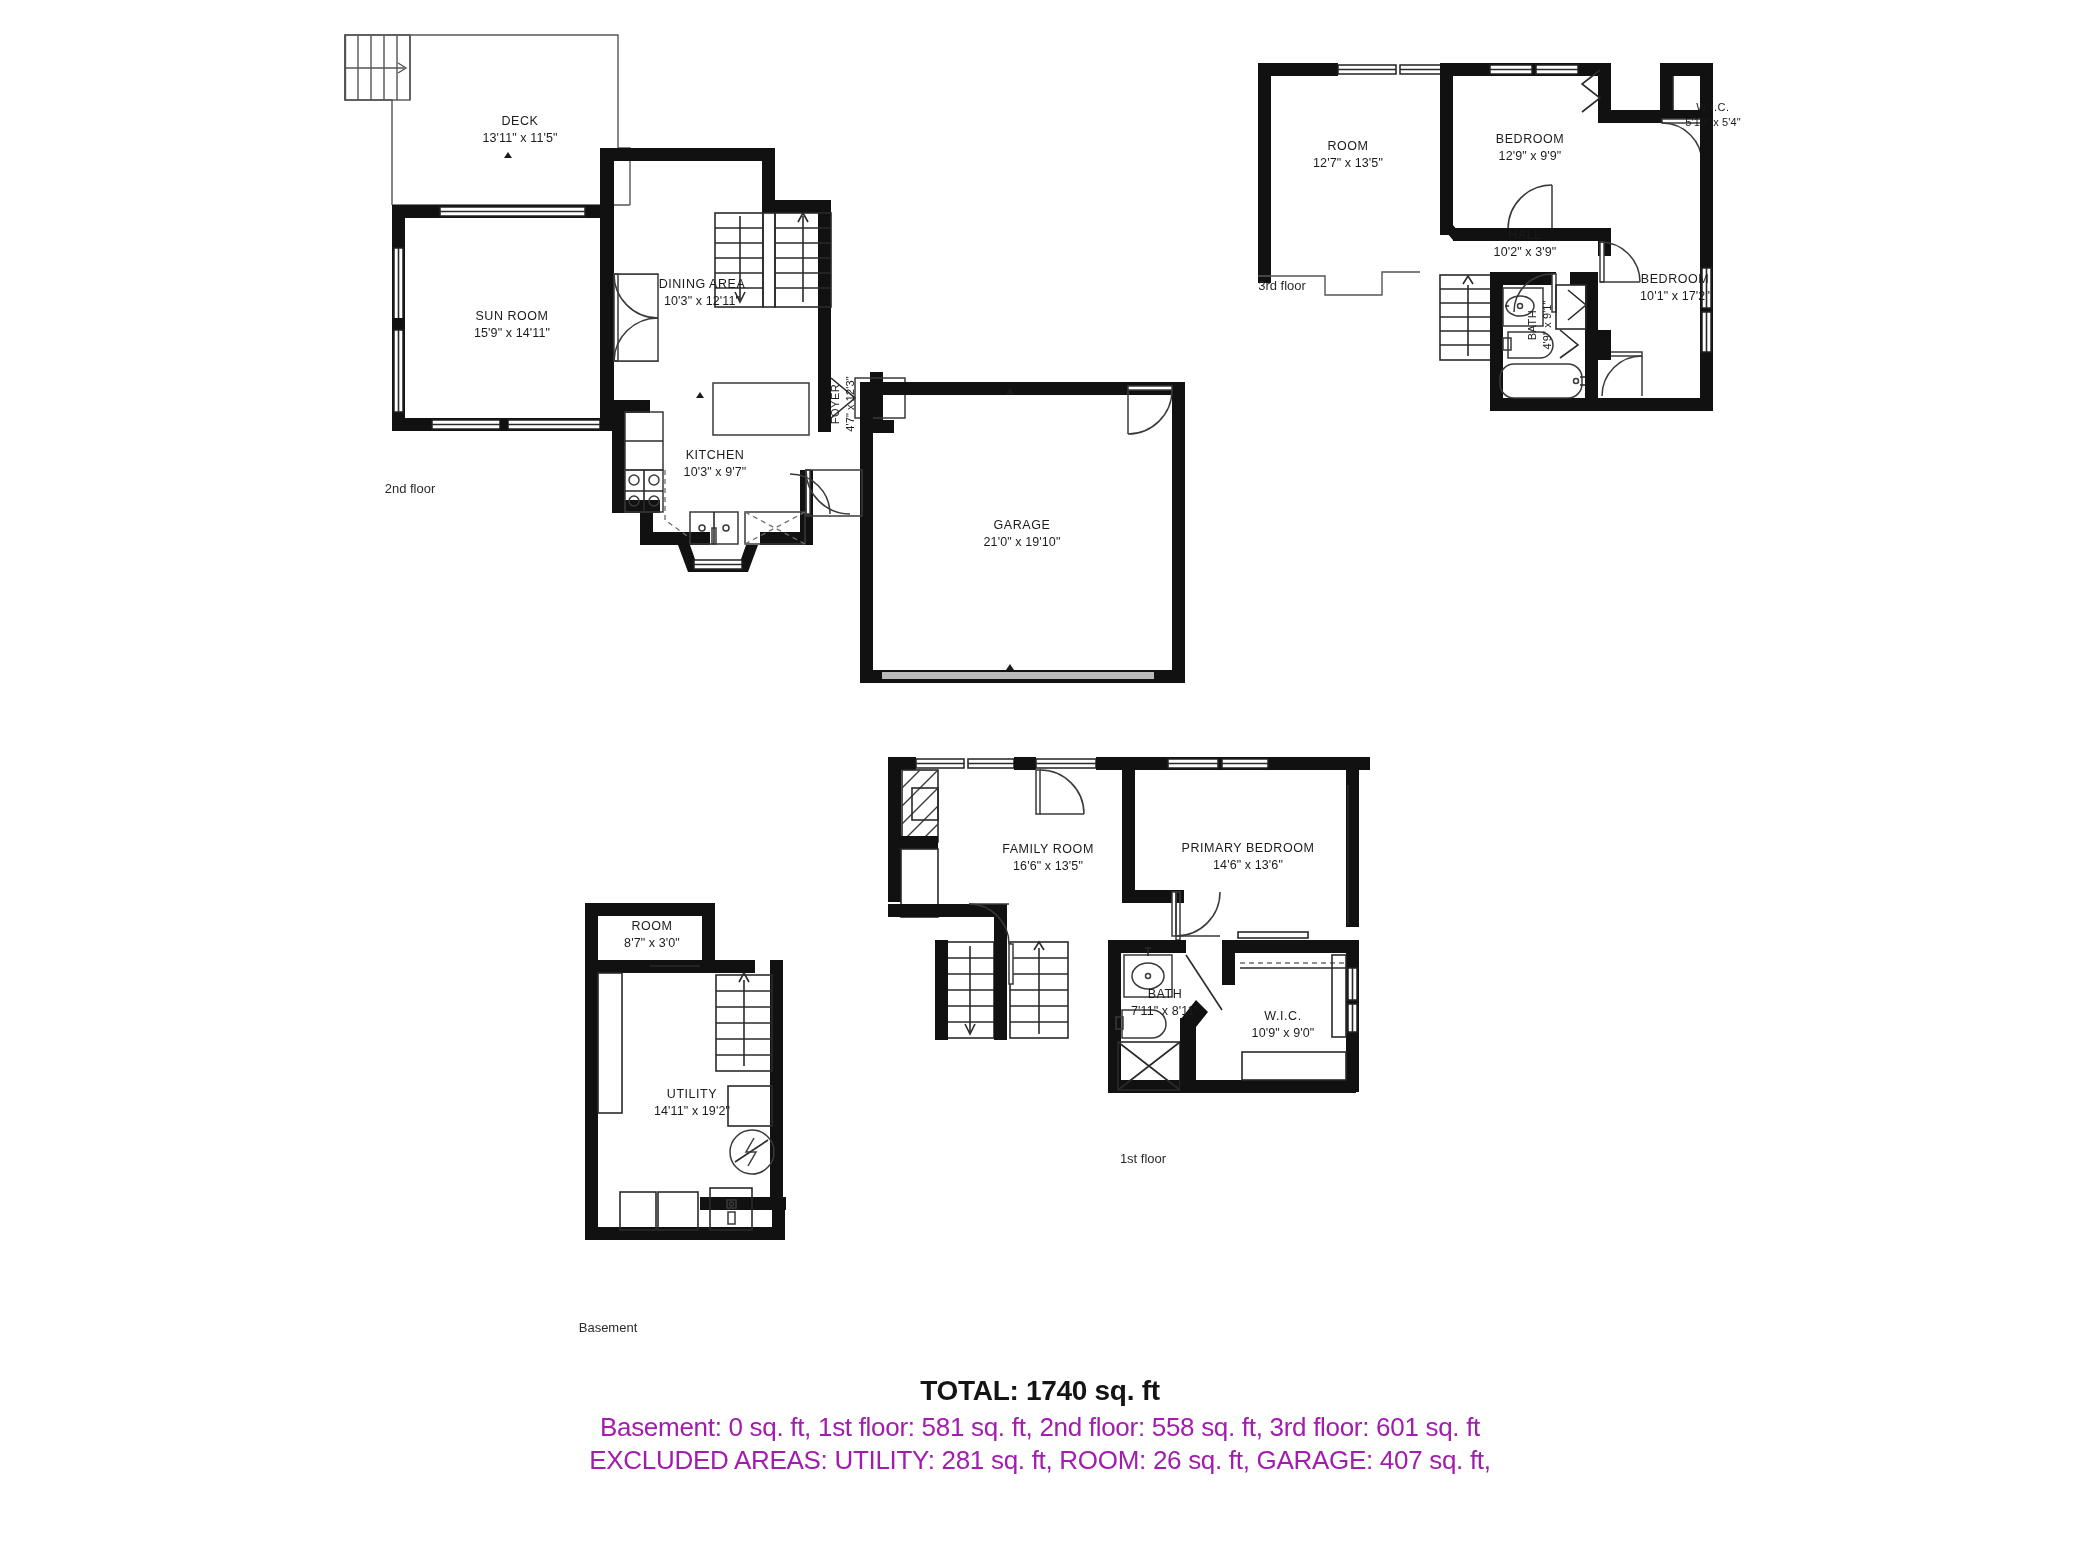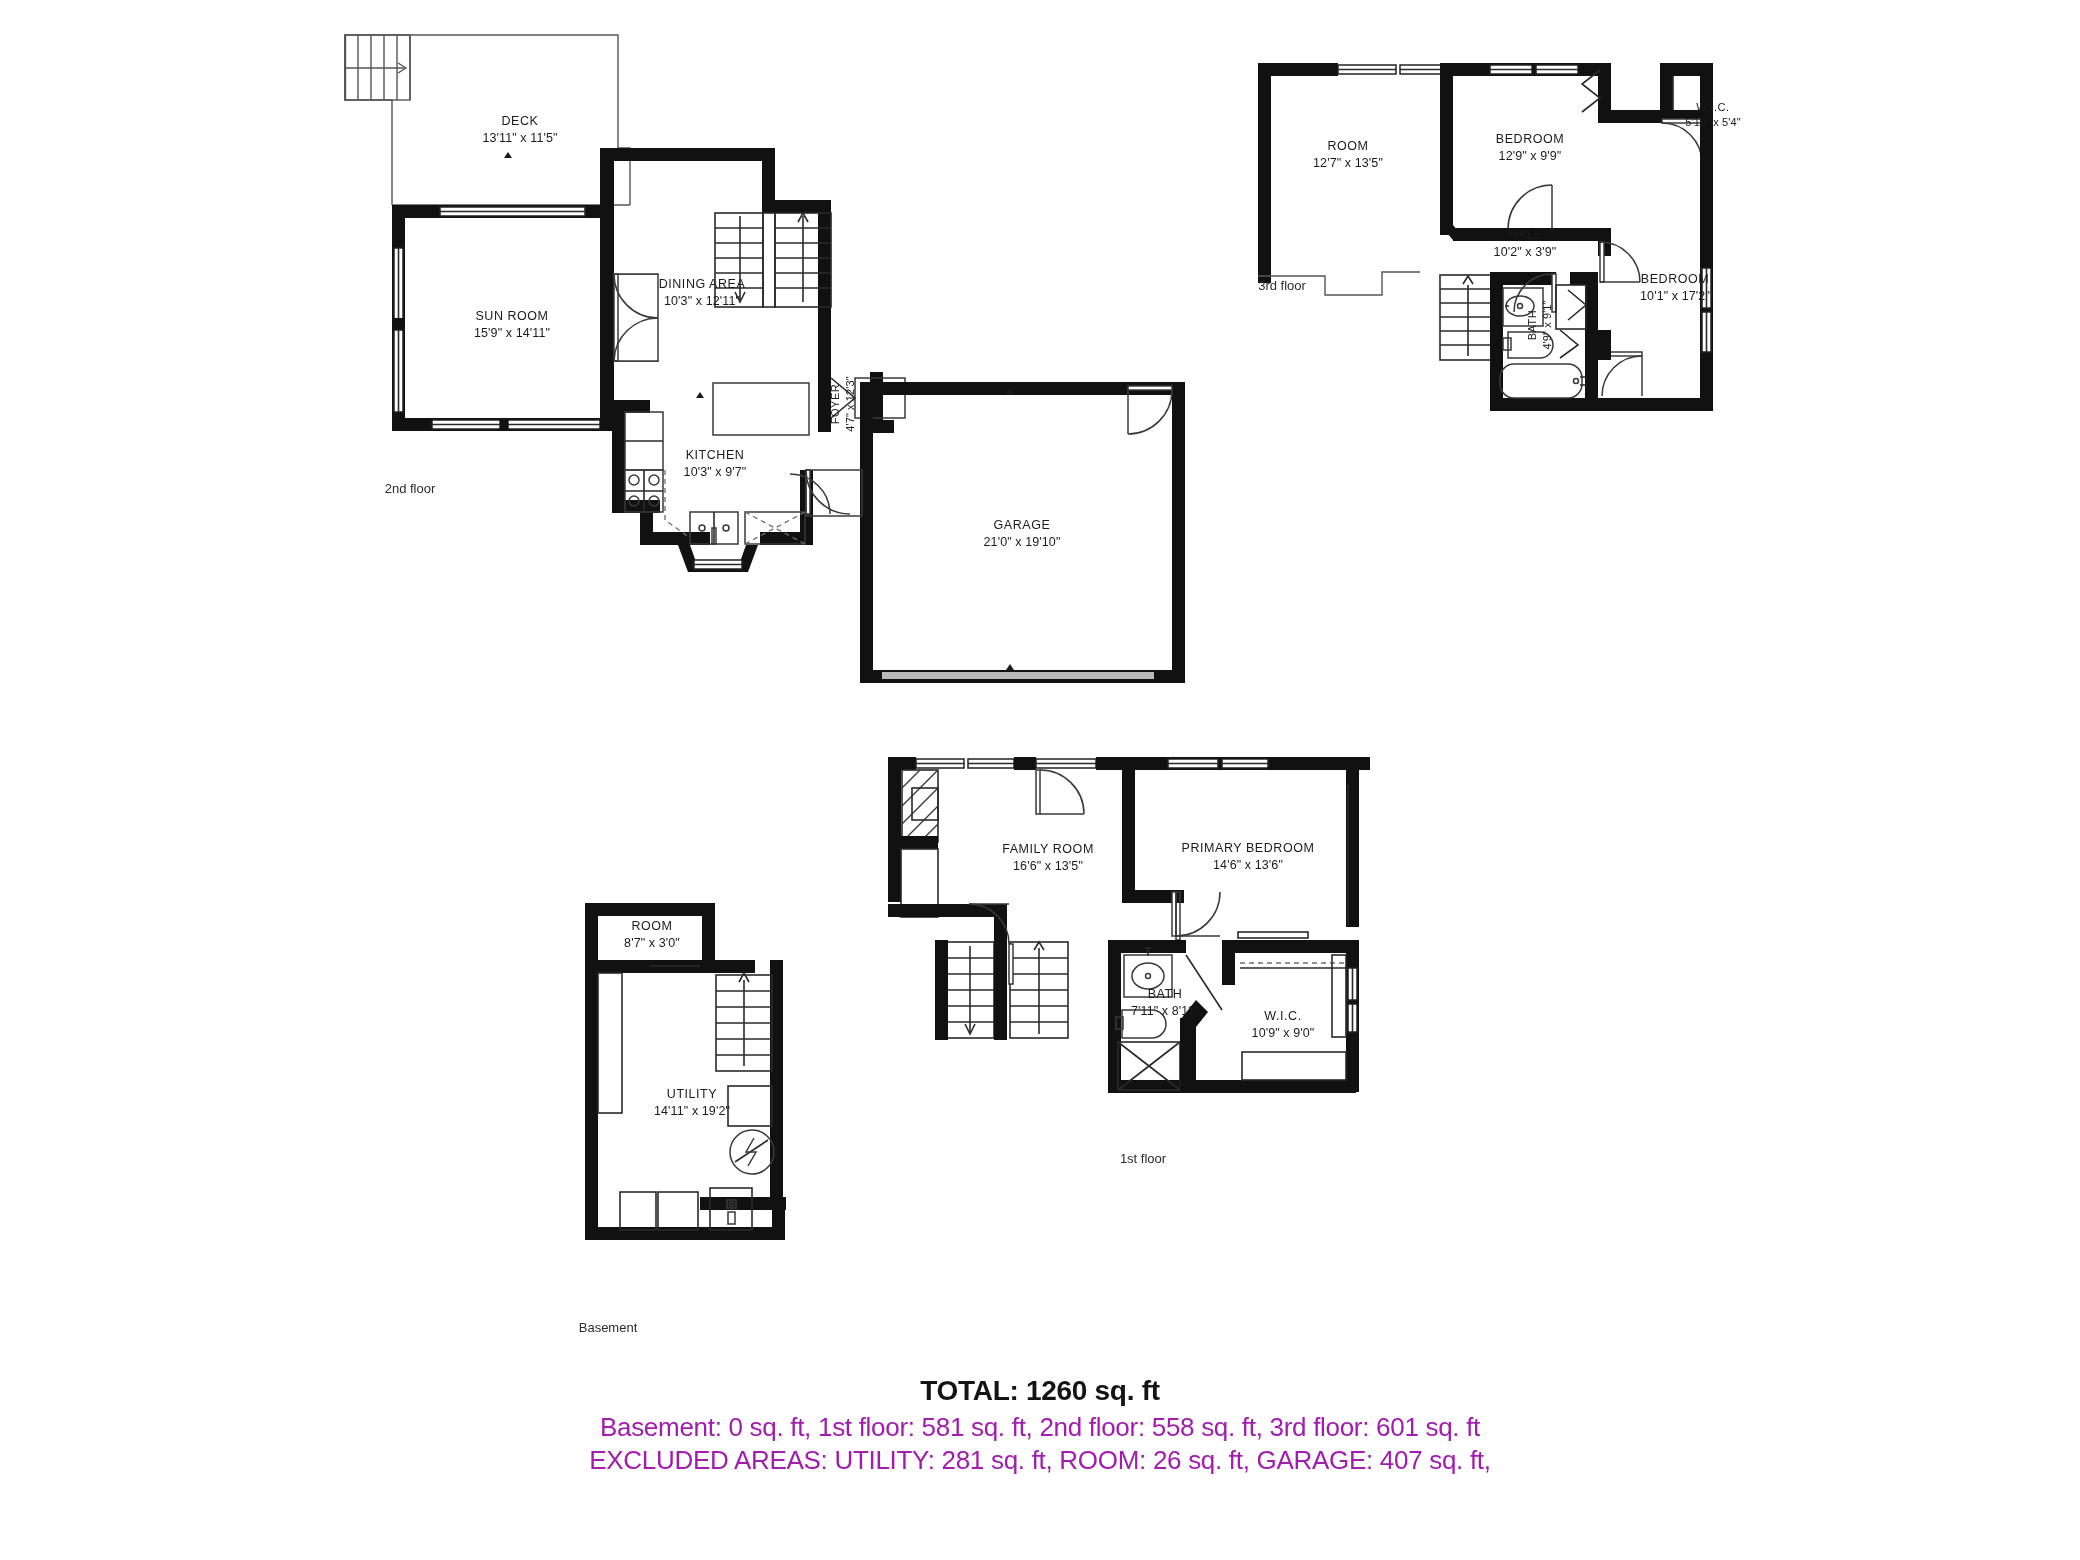--- a/index.html
+++ b/index.html
@@ -551,18 +551,18 @@
     <span class="nm">ROOM</span>
     <span class="dm">8'7" x 3'0"</span>
   </div>
   <div class="roomlbl" style="left:692px; top:1103px;">
     <span class="nm">UTILITY</span>
     <span class="dm">14'11" x 19'2"</span>
   </div>
   <div class="floorlbl" style="left:608px; top:1297px;margin-top:30px;">Basement</div>
 
   <div id="summary">
-    <div class="total">TOTAL: 1260 sq. ft</div>
+    <div class="total">TOTAL: 1740 sq. ft</div>
     <div class="ln">Basement: 0 sq. ft, 1st floor: 581 sq. ft, 2nd floor: 558 sq. ft, 3rd floor: 601 sq. ft</div>
     <div class="ln">EXCLUDED AREAS: UTILITY: 281 sq. ft, ROOM: 26 sq. ft, GARAGE: 407 sq. ft,</div>
   </div>
 
 </div>
 
 </body></html>

